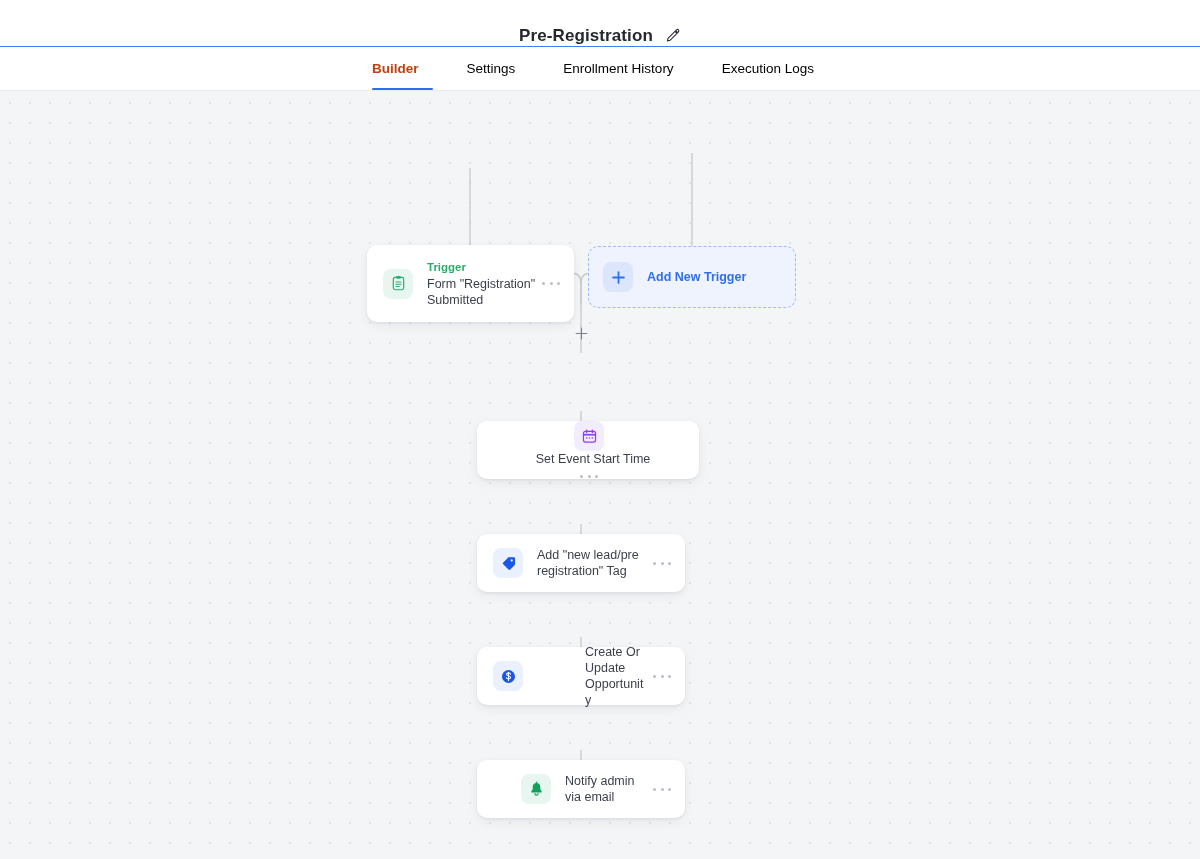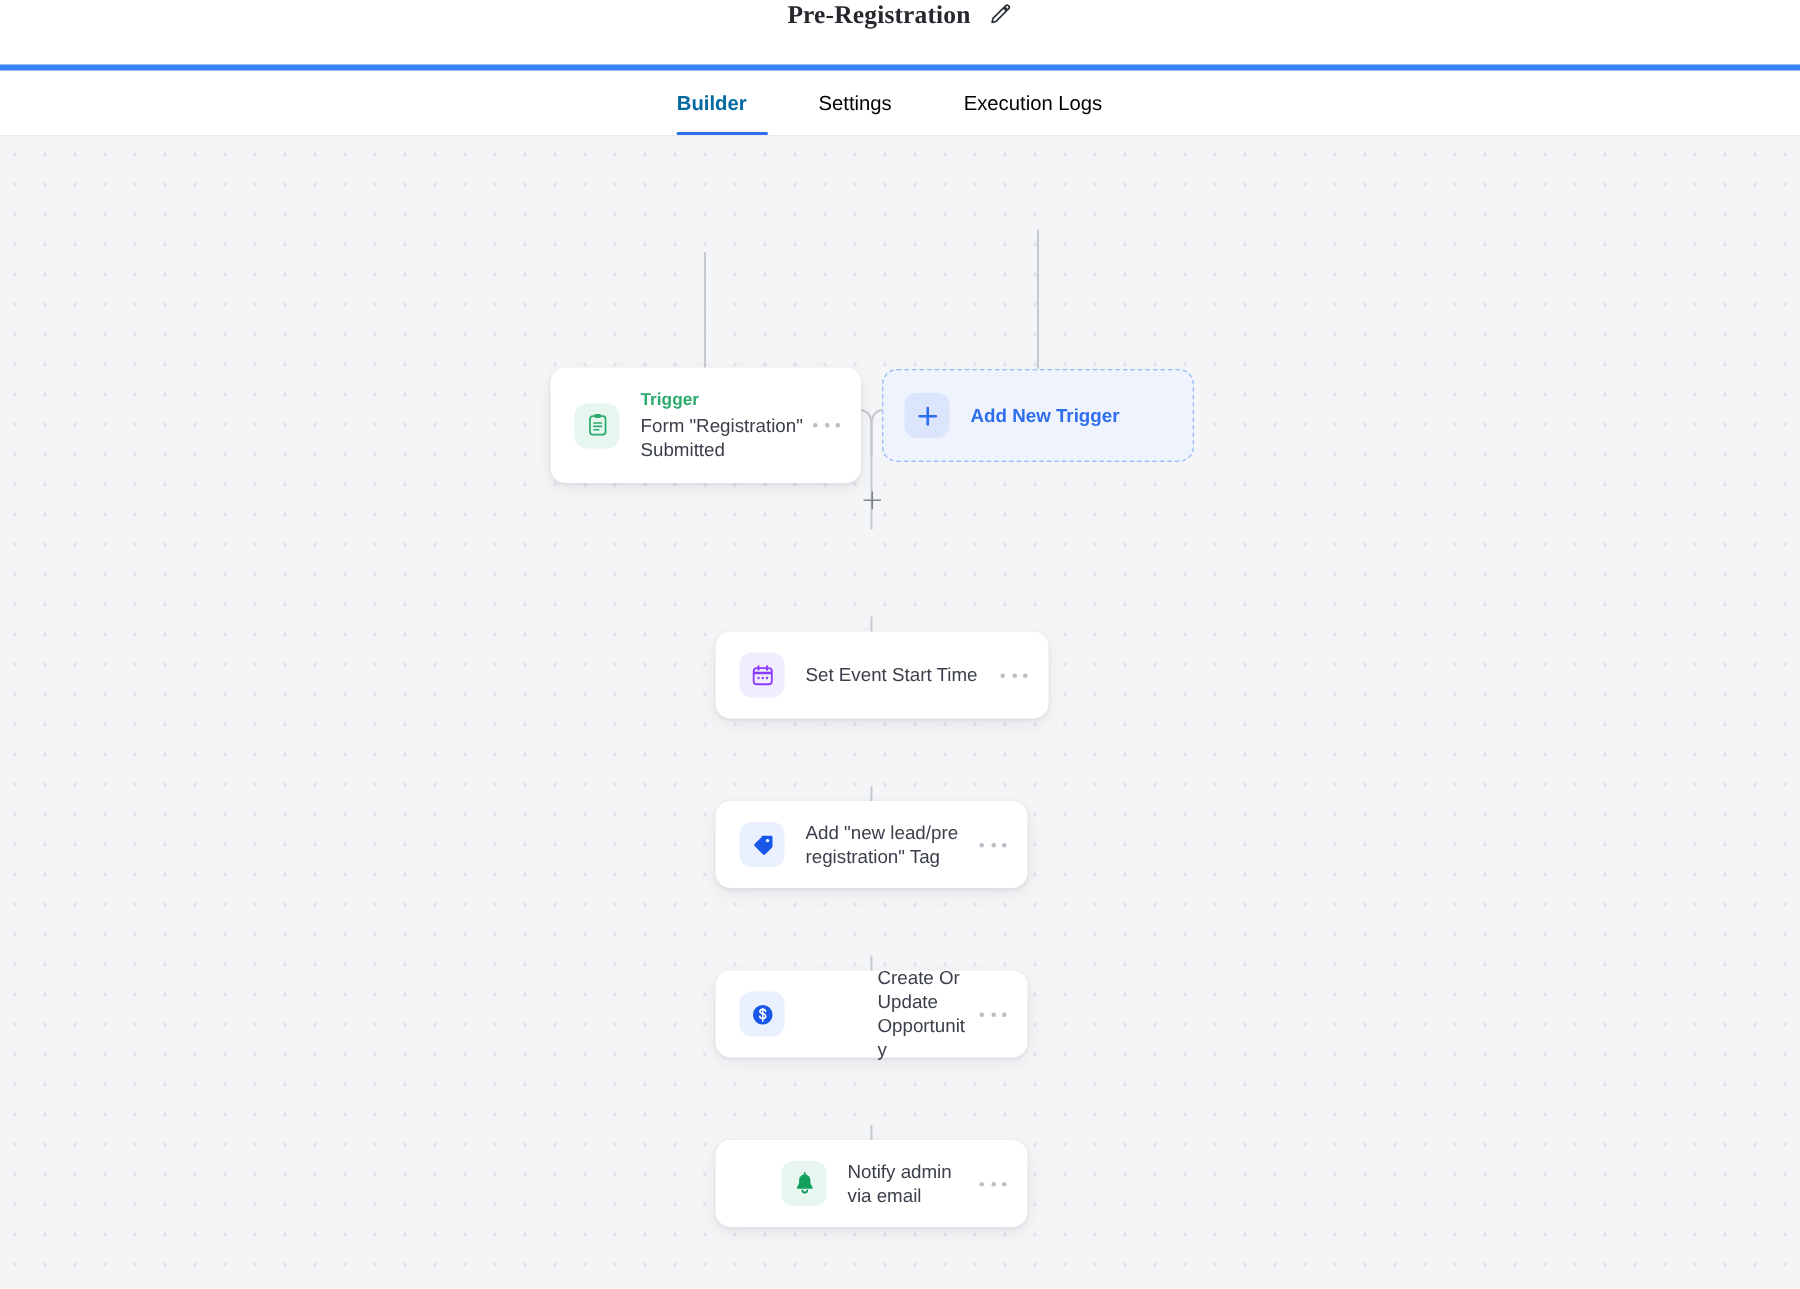--- a/index.html
+++ b/index.html
@@ -14,26 +14,25 @@
     font-family: "Liberation Sans", sans-serif;
     background: #ffffff;
     color: #1f2937;
     -webkit-font-smoothing: antialiased;
   }
 
   
   .app-header {
     height: 47px;
     background: #ffffff;
-    border-bottom: 4px solid #3b82f6;
-    display: flex;
-    align-items: flex-start;
+    border-bottom: 1px solid #3b82f6;
+    display: flex;
+    align-items: flex-end;
     justify-content: center;
     position: relative;
-    font-family: Liberation Serif, serif;
   }
 
   .title-wrap {
     display: flex;
     align-items: center;
     gap: 12px;
   }
 
   .page-title {
     font-size: 17px;
@@ -66,21 +65,21 @@
     align-items: center;
     padding: 0 24px;
     font-size: 13.5px;
     color: #000000;
     cursor: pointer;
     white-space: nowrap;
   }
   .tab:first-child { padding-left: 10px; }
 
   .tab.active {
-    color: #0369a1;
+    color: #c2410c;
     font-weight: bold;
     justify-content: flex-end;
   }
   .tab.active::after {
     content: "";
     position: absolute;
     left: 10px;
     right: 10px;
     bottom: 0;
     height: 2.5px;
@@ -164,21 +163,21 @@
   .node-menu i {
     display: block;
     width: 3px;
     height: 3px;
     border-radius: 50%;
     background: #b9bdc6;
   }
 
   
   #node-trigger  { left: 367px; top: 154px;  width: 207px; height: 77px; }
-  #node-start    { left: 477px; top: 330px;  width: 222px; height: 58px; }
+  #node-start    { left: 477px; top: 330px;  width: 222px; height: 58px; flex-direction: column; }
   #node-tag      { left: 477px; top: 443px;  width: 208px; height: 58px; }
   #node-opp      { left: 477px; top: 556px;  width: 208px; height: 58px; }
   #node-notify   { left: 477px; top: 669px;  width: 208px; height: 58px; padding-left: 44px; }
 
   
   .add-trigger {
     position: absolute;
     left: 588px;
     top: 155px;
     width: 208px;
@@ -239,20 +238,23 @@
 </div>
 
 <div class="tabbar">
   <div class="tab active">
     <span>Builder</span>
   </div>
   <div class="tab">
     <span>Settings</span>
   </div>
   <div class="tab">
+    <span>Enrollment History</span>
+  </div>
+  <div class="tab">
     <span>Execution Logs</span>
   </div>
 </div>
 
 <div class="canvas">
 
   <svg class="edges" viewBox="0 0 1200 768">
     <g fill="none" stroke="#c5c8cf" stroke-width="1.3">
 
       <path d="M470 77 L470 172 Q470 182 480 182 L571 182 Q581 182 581 192 L581 213"></path>

